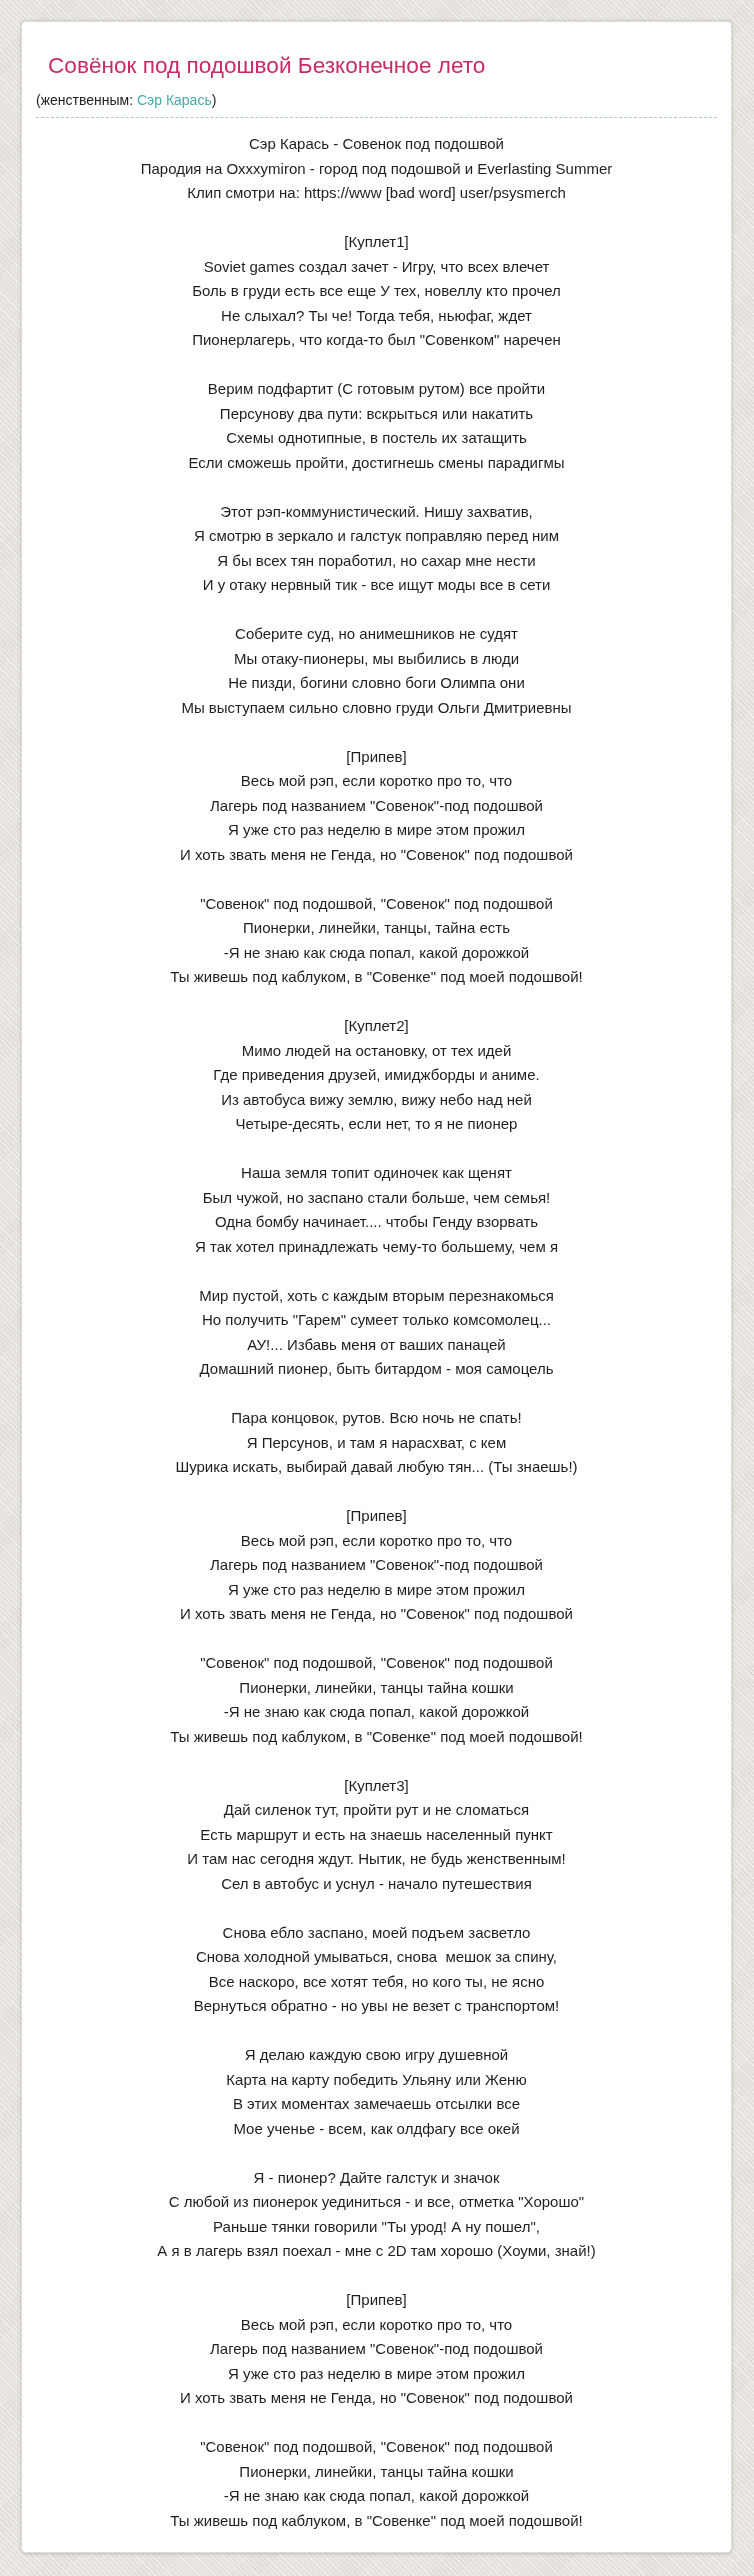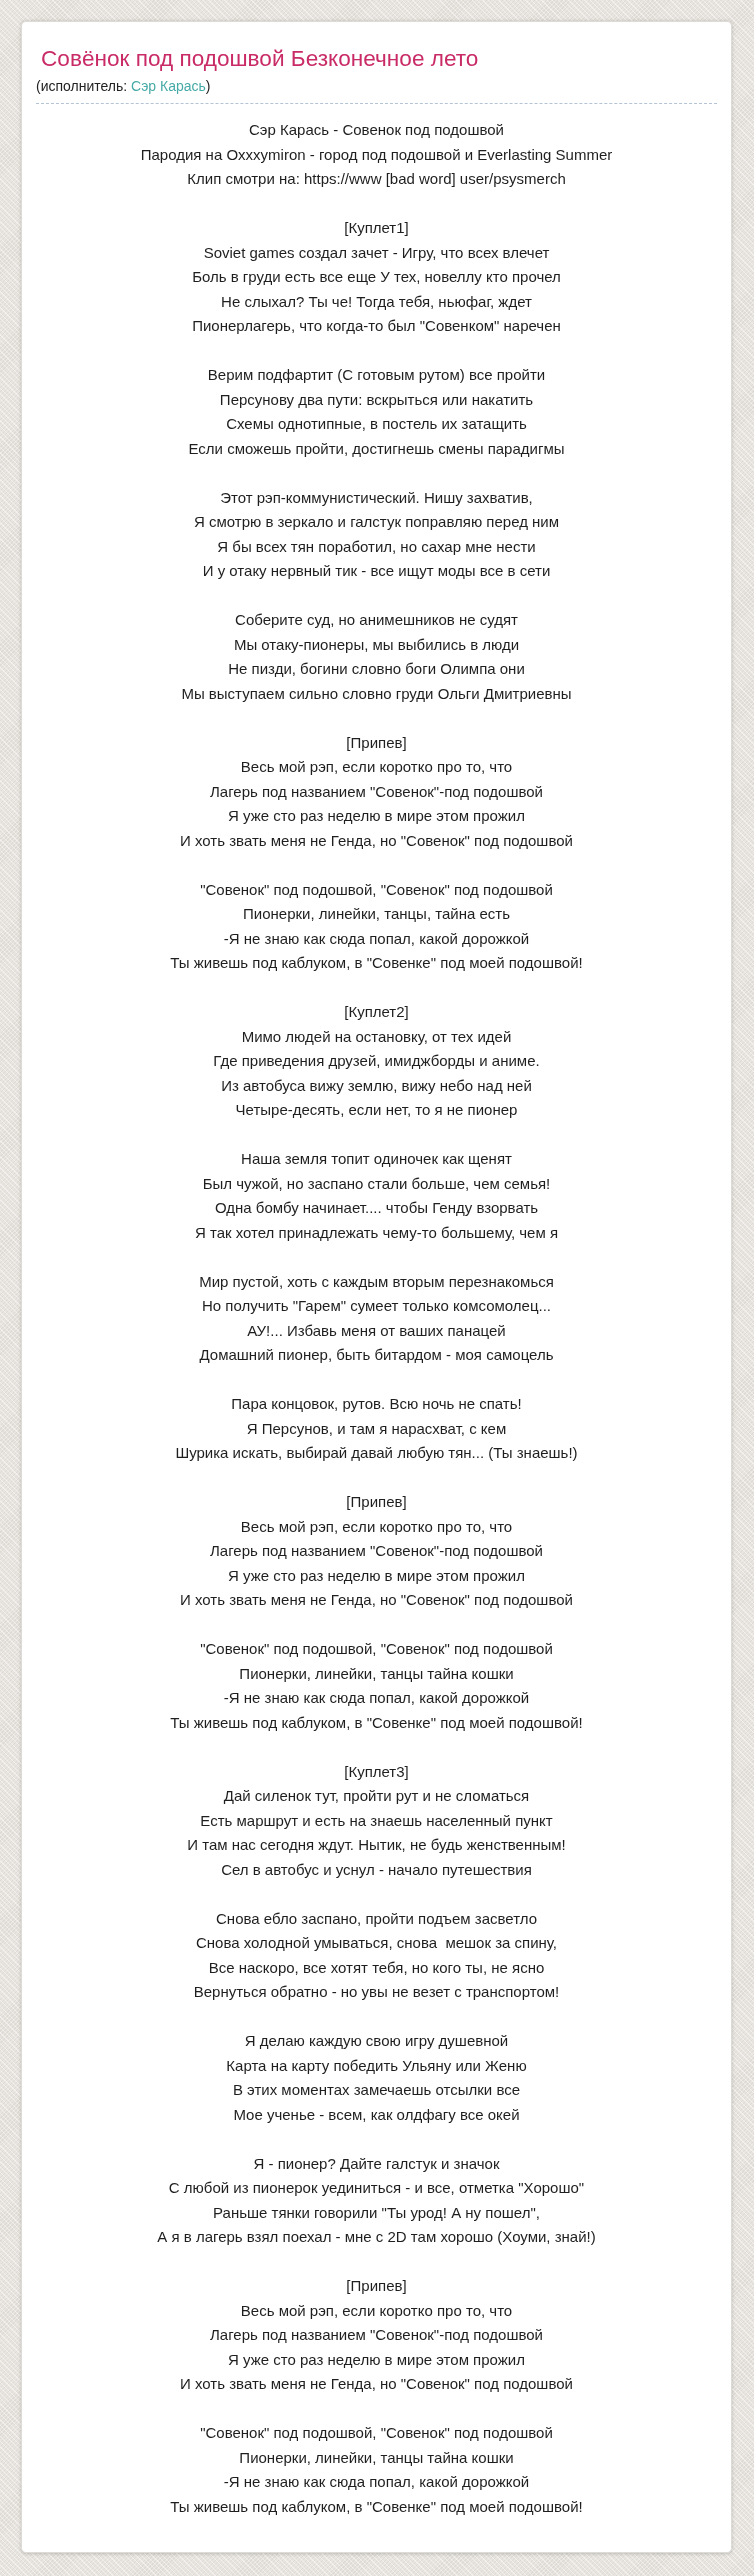--- a/index.html
+++ b/index.html
@@ -23,21 +23,21 @@
     width: 711px;
     height: 2532px;
     box-sizing: border-box;
     background: #ffffff;
     border: 0.9px solid #dddbd6;
     border-radius: 4.7px;
     box-shadow: 0 0.9px 3.8px rgba(0,0,0,.18);
     padding: 19px 14px 17px 14px;
   }
   .song-title {
-    margin: 5px;
+    margin: 12px;
     font-size: 22.6px;
     line-height: 26.4px;
     font-weight: 400;
     color: #c92b67;
   }
   .subtitle {
     margin-top: 2.8px;
     font-size: 14px;
     line-height: 19px;
     color: #222222;
@@ -58,21 +58,21 @@
   .block { margin: 0 0 24.5px 0; text-align: center; }
   .block:last-child { margin-bottom: 0; }
   .line { white-space: pre-wrap; }
 </style>
 </head>
 <body>
 
 <div class="card">
   <h1 class="song-title">Совёнок под подошвой Безконечное лето</h1>
   <div class="subtitle">
-    <span>(исполнитель: </span><a class="artist-link">Сэр Карась</a><span>)</span>
+    <span>(женственным: </span><a class="artist-link">Сэр Карась</a><span>)</span>
   </div>
   <div class="lyrics">
       <div class="block">
         <div class="line">Сэр Карась - Совенок под подошвой</div>
         <div class="line">Пародия на Oxxxymiron - город под подошвой и Everlasting Summer</div>
         <div class="line">Клип смотри на: https://www [bad word] user/psysmerch</div>
       </div>
       <div class="block">
         <div class="line">[Куплет1]</div>
         <div class="line">Soviet games создал зачет - Игру, что всех влечет</div>
@@ -149,21 +149,21 @@
         <div class="line">Ты живешь под каблуком, в "Совенке" под моей подошвой!</div>
       </div>
       <div class="block">
         <div class="line">[Куплет3]</div>
         <div class="line">Дай силенок тут, пройти рут и не сломаться</div>
         <div class="line">Есть маршрут и есть на знаешь населенный пункт</div>
         <div class="line">И там нас сегодня ждут. Нытик, не будь женственным!</div>
         <div class="line">Сел в автобус и уснул - начало путешествия</div>
       </div>
       <div class="block">
-        <div class="line">Снова ебло заспано, пройти подъем засветло</div>
+        <div class="line">Снова ебло заспано, моей подъем засветло</div>
         <div class="line">Снова холодной умываться, снова  мешок за спину,</div>
         <div class="line">Все наскоро, все хотят тебя, но кого ты, не ясно</div>
         <div class="line">Вернуться обратно - но увы не везет с транспортом!</div>
       </div>
       <div class="block">
         <div class="line">Я делаю каждую свою игру душевной</div>
         <div class="line">Карта на карту победить Ульяну или Женю</div>
         <div class="line">В этих моментах замечаешь отсылки все</div>
         <div class="line">Мое ученье - всем, как олдфагу все окей</div>
       </div>

